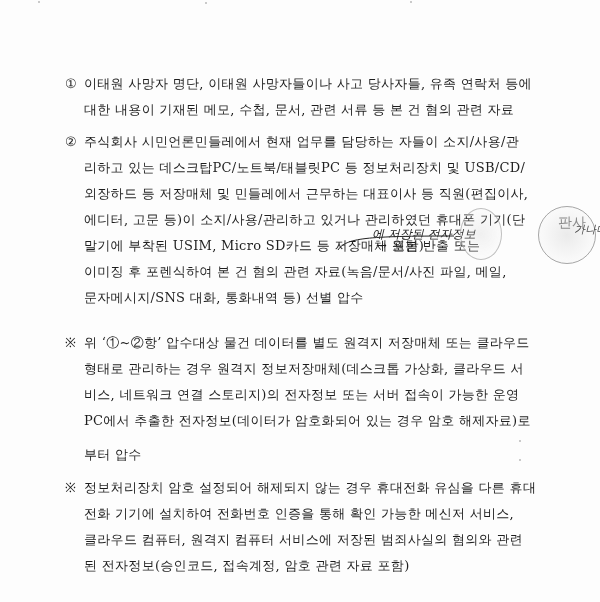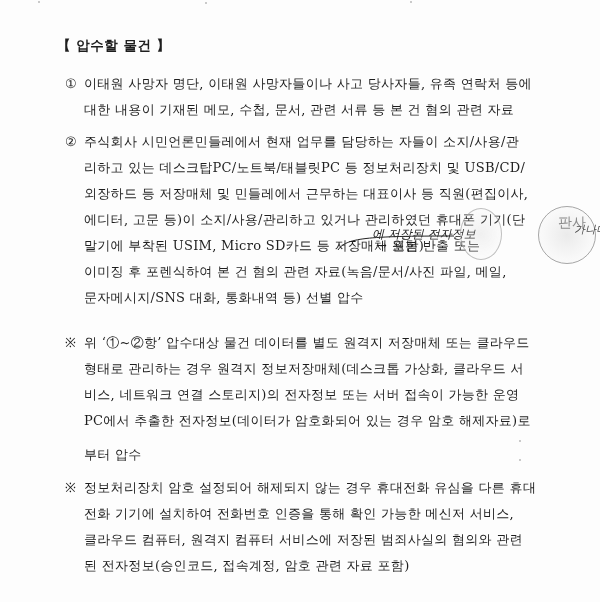--- a/index.html
+++ b/index.html
@@ -92,21 +92,20 @@
 <div class="page">
 
   <div class="specks">
     <span style="left:38px;top:1px;"></span>
     <span style="left:205px;top:2px;"></span>
     <span style="left:410px;top:1px;"></span>
     <span style="left:519px;top:440px;"></span>
     <span style="left:519px;top:459px;"></span>
   </div>
 
-  <div class="title">【 압수할 물건 】</div>
 
 
   <div>
     <span class="marker" style="left:65px;top:76px;">①</span>
     <div class="line justify" style="left:84px;top:76px;width:468px;">
       <span>이태원 사망자 명단, 이태원 사망자들이나 사고 당사자들, 유족 연락처 등에</span>
     </div>
     <div class="line" style="left:84px;top:102px;width:468px;">대한 내용이 기재된 메모, 수첩, 문서, 관련 서류 등 본 건 혐의 관련 자료</div>
   </div>
 

